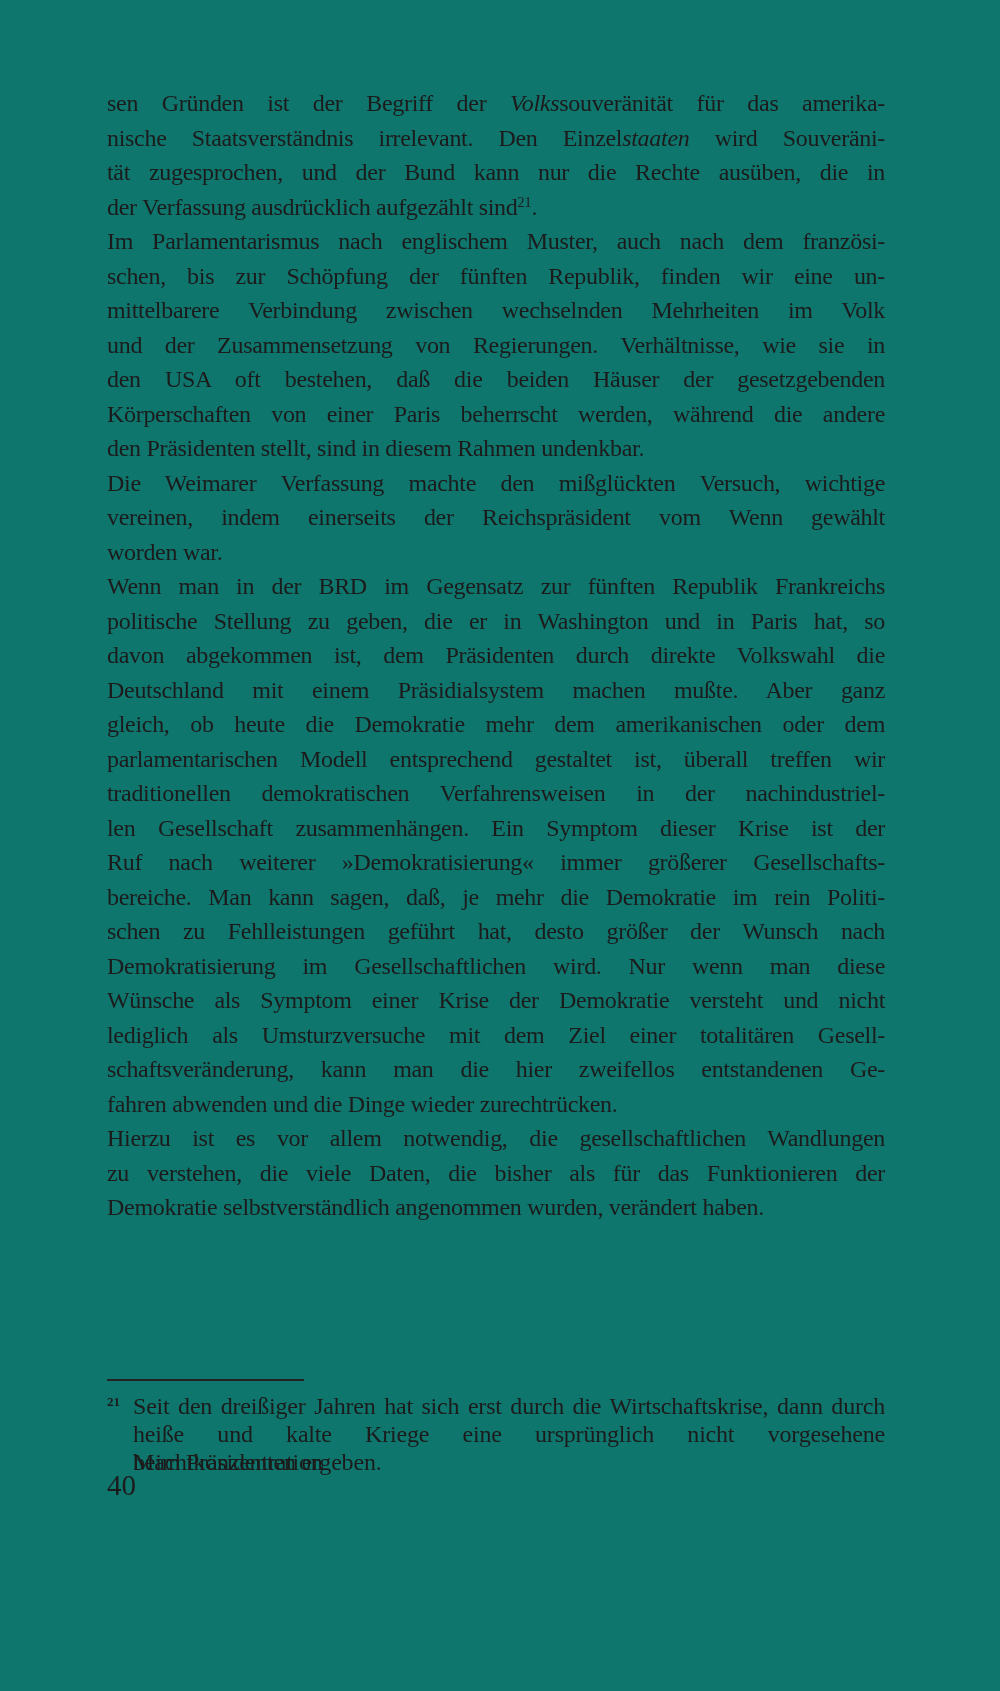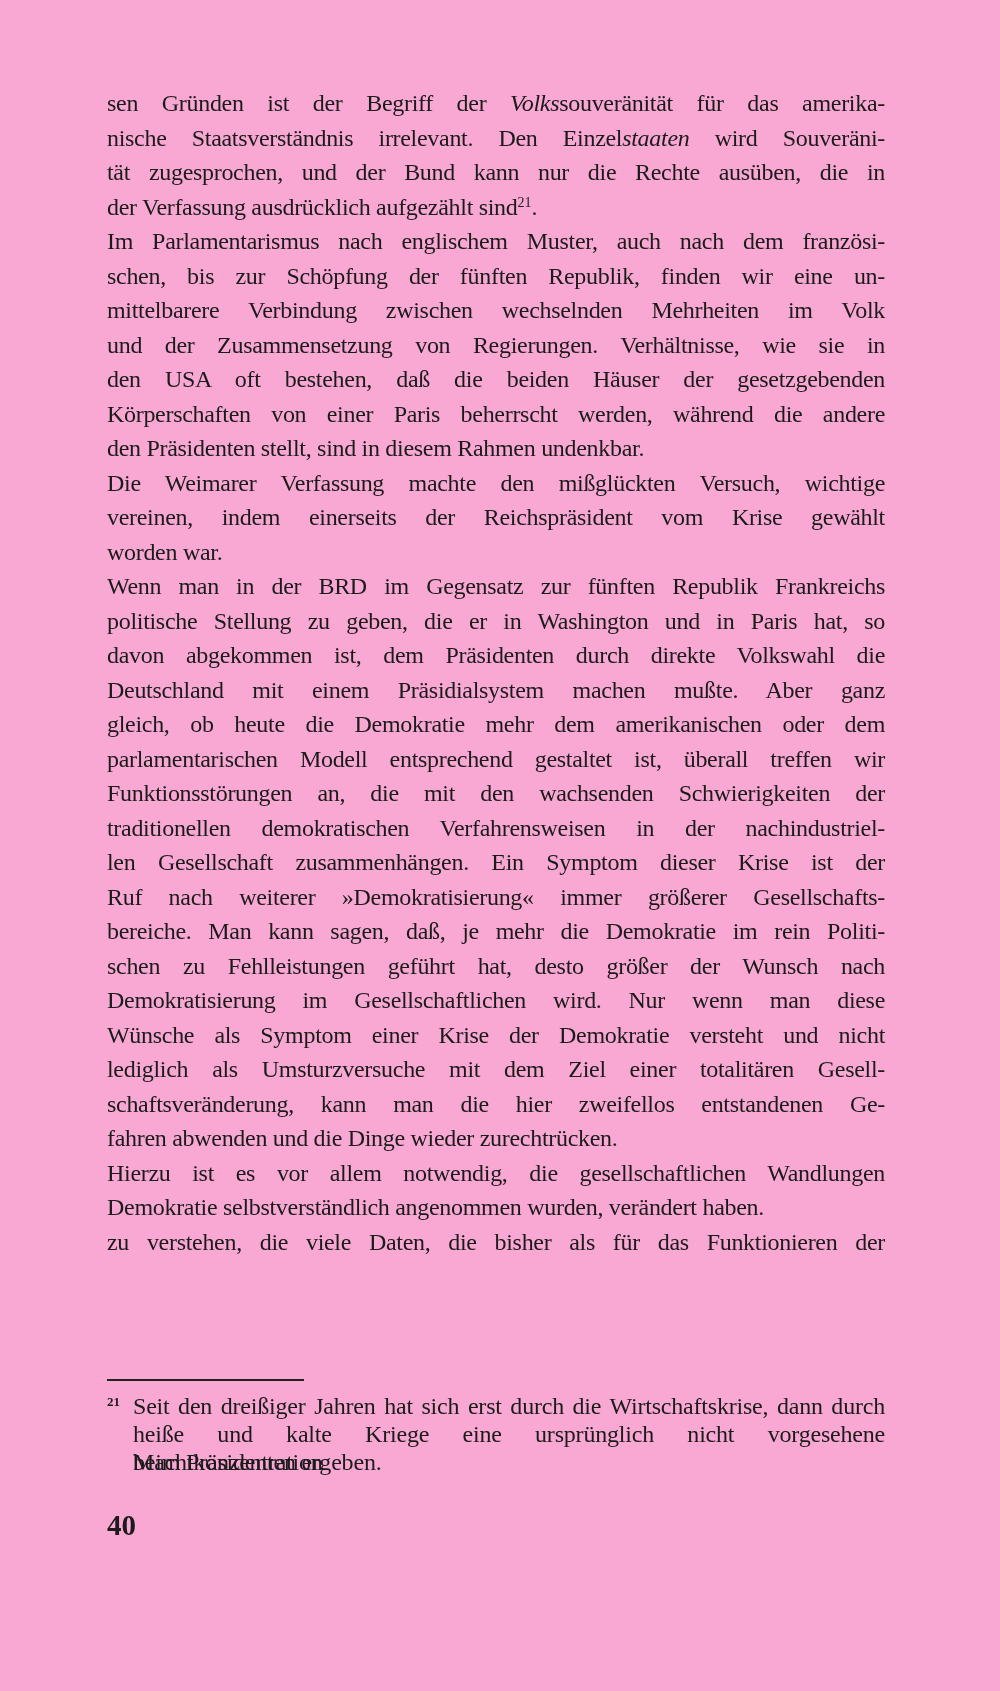--- a/index.html
+++ b/index.html
@@ -4,21 +4,21 @@
 <style>
   html, body {
     margin: 0;
     padding: 0;
     background: #ffffff;
   }
   .page {
     position: relative;
     width: 1000px;
     height: 1691px;
-    background: #f9a8d4;
+    background: #0f766e;
     font-family: "Liberation Serif", "DejaVu Serif", serif;
     color: #1b1b1b;
     overflow: hidden;
   }
   .text-block {
     position: absolute;
     left: 107px;
     top: 86px;
     width: 778px;
   }
@@ -73,24 +73,23 @@
     left: 0;
     top: 3px;
     font-size: 13px;
     font-weight: bold;
     line-height: 1;
     letter-spacing: 0;
   }
   .page-number {
     position: absolute;
     left: 107px;
-    top: 1508px;
+    top: 1468px;
     font-size: 29px;
     line-height: 34px;
-    font-weight: bold;
   }
 </style>
 </head>
 <body>
 
 <div class="page">
 
   <div class="text-block">
 
     <div class="line j"><span>sen Gründen ist der Begriff der </span><span class="it">Volks</span><span>souveränität für das amerika-</span></div>
@@ -100,44 +99,43 @@
 
     <div class="line j">Im Parlamentarismus nach englischem Muster, auch nach dem französi-</div>
     <div class="line j">schen, bis zur Schöpfung der fünften Republik, finden wir eine un-</div>
     <div class="line j">mittelbarere Verbindung zwischen wechselnden Mehrheiten im Volk</div>
     <div class="line j">und der Zusammensetzung von Regierungen. Verhältnisse, wie sie in</div>
     <div class="line j">den USA oft bestehen, daß die beiden Häuser der gesetzgebenden</div>
     <div class="line j">Körperschaften von einer Paris beherrscht werden, während die andere</div>
     <div class="line">den Präsidenten stellt, sind in diesem Rahmen undenkbar.</div>
 
     <div class="line j">Die Weimarer Verfassung machte den mißglückten Versuch, wichtige</div>
-    <div class="line j">vereinen, indem einerseits der Reichspräsident vom Krise gewählt</div>
+    <div class="line j">vereinen, indem einerseits der Reichspräsident vom Wenn gewählt</div>
     <div class="line">worden war.</div>
 
     <div class="line j">Wenn man in der BRD im Gegensatz zur fünften Republik Frankreichs</div>
     <div class="line j">politische Stellung zu geben, die er in Washington und in Paris hat, so</div>
     <div class="line j">davon abgekommen ist, dem Präsidenten durch direkte Volkswahl die</div>
     <div class="line j">Deutschland mit einem Präsidialsystem machen mußte. Aber ganz</div>
     <div class="line j">gleich, ob heute die Demokratie mehr dem amerikanischen oder dem</div>
     <div class="line j">parlamentarischen Modell entsprechend gestaltet ist, überall treffen wir</div>
-    <div class="line j">Funktionsstörungen an, die mit den wachsenden Schwierigkeiten der</div>
     <div class="line j">traditionellen demokratischen Verfahrensweisen in der nachindustriel-</div>
     <div class="line j">len Gesellschaft zusammenhängen. Ein Symptom dieser Krise ist der</div>
     <div class="line j">Ruf nach weiterer »Demokratisierung« immer größerer Gesellschafts-</div>
     <div class="line j">bereiche. Man kann sagen, daß, je mehr die Demokratie im rein Politi-</div>
     <div class="line j">schen zu Fehlleistungen geführt hat, desto größer der Wunsch nach</div>
     <div class="line j">Demokratisierung im Gesellschaftlichen wird. Nur wenn man diese</div>
     <div class="line j">Wünsche als Symptom einer Krise der Demokratie versteht und nicht</div>
     <div class="line j">lediglich als Umsturzversuche mit dem Ziel einer totalitären Gesell-</div>
     <div class="line j">schaftsveränderung, kann man die hier zweifellos entstandenen Ge-</div>
     <div class="line">fahren abwenden und die Dinge wieder zurechtrücken.</div>
 
     <div class="line j">Hierzu ist es vor allem notwendig, die gesellschaftlichen Wandlungen</div>
+    <div class="line j">zu verstehen, die viele Daten, die bisher als für das Funktionieren der</div>
     <div class="line">Demokratie selbstverständlich angenommen wurden, verändert haben.</div>
-    <div class="line j">zu verstehen, die viele Daten, die bisher als für das Funktionieren der</div>
   </div>
 
   <div class="fn-rule"></div>
 
   <div class="footnote">
     <sup class="fn-marker">21</sup>
     <div class="fn-line j">Seit den dreißiger Jahren hat sich erst durch die Wirtschaftskrise, dann durch</div>
     <div class="fn-line j">heiße und kalte Kriege eine ursprünglich nicht vorgesehene Machtkonzentration</div>
     <div class="fn-line">beim Präsidenten ergeben.</div>
   </div>

